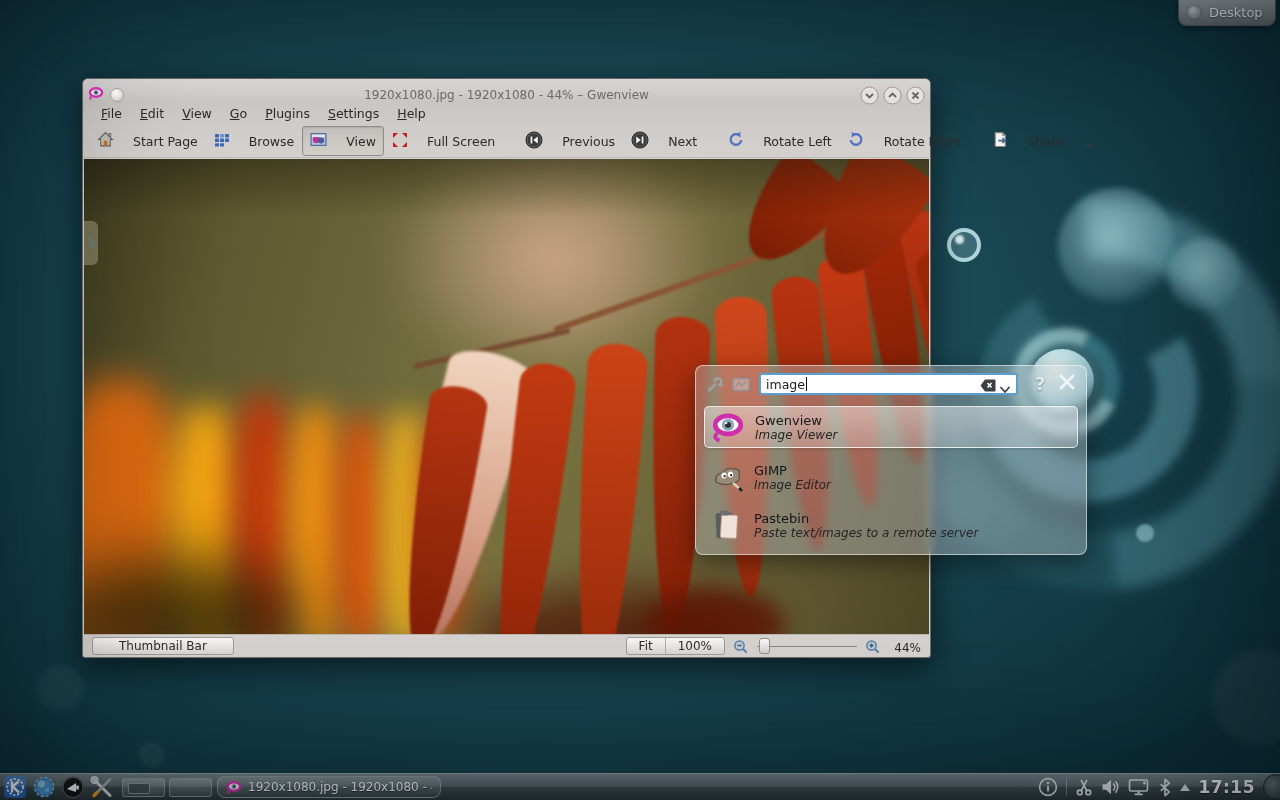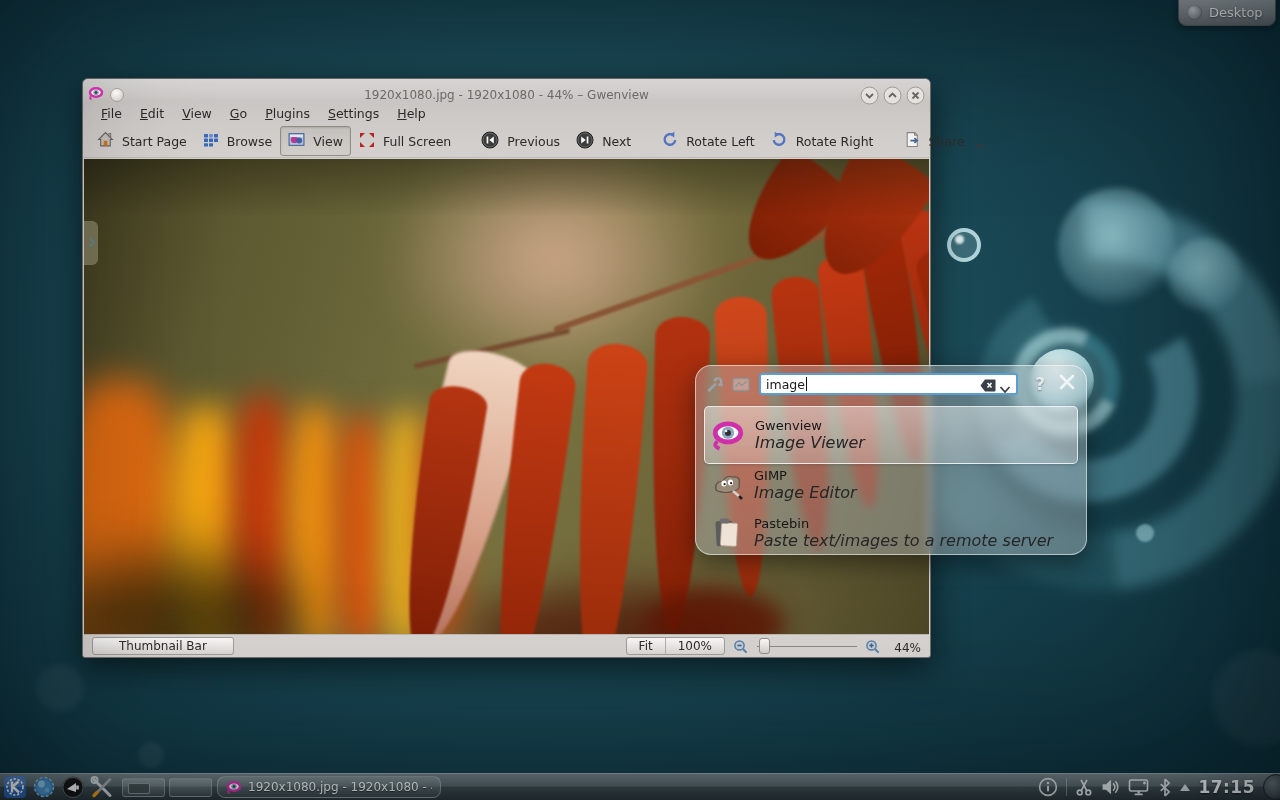--- a/index.html
+++ b/index.html
@@ -61,21 +61,21 @@
   .sticky-btn { width:14px; height:14px; border-radius:50%;
      background:radial-gradient(circle at 40% 32%, #fbfaf9, #d9d5d1 70%, #bcb8b4); border:1px solid #a39e98; cursor:pointer; }
 
   .menubar { position:absolute; left:1px; top:23px; right:1px; height:23px; background:#d8d4d1;
      display:flex; align-items:center; padding-left:8px; }
   .menu-item { font-size:12.5px; color:#2e2c2a; padding:2px 9px; cursor:pointer; border-radius:2px; }
   .menu-item u { text-decoration:underline; }
 
   .toolbar { position:absolute; left:1px; top:46px; right:1px; height:33px; background:#d8d4d1;
      display:flex; align-items:center; padding-left:5px; border-bottom:1px solid #c2beba; }
-  .tool-item { display:flex; align-items:center; gap:8px; padding:4px 7px; font-size:12.5px; color:#2e2c2a;
+  .tool-item { display:flex; align-items:center; gap:19px; padding:4px 7px; font-size:12.5px; color:#2e2c2a;
      border-radius:3px; border:1px solid transparent; cursor:pointer; white-space:nowrap; }
   .tool-item.pressed { border:1px solid #979289; background:linear-gradient(180deg,#ccc8c4,#d6d2ce); box-shadow:inset 0 1px 2px rgba(0,0,0,.12); }
   .tool-sep { width:1px; height:22px; background:#b8b4b0; margin:0 7px; }
   .tool-chevron { margin-left:2px; margin-top:6px; }
 
   .viewport { position:absolute; left:1px; top:80px; right:1px; height:477px; overflow:hidden;
      background:linear-gradient(105deg,#3d3a1e 0%, #5c5830 16%, #6e6a3c 38%, #77713f 55%, #6a6238 76%, #4e4727 100%); }
   .viewport::after { content:""; position:absolute; inset:0;
      background:linear-gradient(180deg, rgba(18,16,6,.38) 0%, rgba(18,16,6,0) 12%); pointer-events:none; }
   .pd { position:absolute; }
@@ -94,40 +94,40 @@
      background:linear-gradient(180deg,#fbfaf9,#dcd8d4); }
   .seg-cell { display:flex; align-items:center; justify-content:center; padding:0 12px; font-size:12px; color:#2e2c2a; cursor:pointer; }
   .seg-div { width:1px; background:#b4afaa; }
   .slider { position:relative; width:100px; height:18px; cursor:pointer; }
   .slider-track { position:absolute; left:0; right:0; top:9px; height:1px; background:#8d8983; }
   .slider-handle { position:absolute; left:2px; top:1px; width:11px; height:16px; border-radius:3px;
      border:1px solid #938e88; background:linear-gradient(180deg,#fdfcfc,#d4d0cc); }
   .zoom-pct { font-size:12px; color:#2e2c2a; width:32px; text-align:right; }
 
   
-  .krunner { position:absolute; left:695px; top:365px; width:392px; height:190px; border-radius:16px;
+  .krunner { position:absolute; left:695px; top:365px; width:392px; height:190px; border-radius:8px;
      background:rgba(188,196,200,.40); border:1px solid rgba(255,255,255,.55);
      backdrop-filter:blur(4px) saturate(.95); box-shadow:0 8px 26px rgba(0,0,0,.45); }
   .kr-top { position:absolute; left:0; top:0; right:0; height:36px; display:flex; align-items:center; padding:0 10px; gap:9px; }
   .kr-input { position:relative; width:266px; height:22px; background:#fff; border:2px solid #5a9fd4; border-radius:3px;
      display:flex; align-items:center; padding:0 38px 0 5px; cursor:text; }
   .kr-input-text { font-size:12.5px; color:#1a1a1a; }
   .caret { display:inline-block; width:1px; height:14px; background:#111; margin-left:1px; }
   .kr-clear { position:absolute; right:20px; top:2px; width:16px; height:13px; cursor:pointer; }
   .kr-combo { position:absolute; right:3px; top:4px; width:14px; height:12px; cursor:pointer; }
   .kr-help { font-size:17px; font-weight:bold; color:rgba(250,252,253,.8); text-shadow:0 1px 2px rgba(60,70,75,.6);
      cursor:pointer; margin-left:8px; }
   .kr-close { margin-left:4px; cursor:pointer; }
   .kr-results { position:absolute; left:0; top:36px; right:0; bottom:0; }
-  .kr-row { position:absolute; left:8px; right:8px; height:58px; display:flex; align-items:center; gap:10px;
+  .kr-row { position:absolute; left:8px; right:8px; height:42px; display:flex; align-items:center; gap:10px;
      padding:0 6px; border-radius:5px; cursor:pointer; }
   .kr-row.selected { background:linear-gradient(180deg, rgba(255,255,255,.45), rgba(255,255,255,.26));
      border:1px solid rgba(255,255,255,.75); box-shadow:0 1px 3px rgba(40,50,55,.25); }
   .kr-name { font-size:13px; color:#161616; }
-  .kr-desc { font-size:16px; font-style:italic; color:#262626; }
+  .kr-desc { font-size:12px; font-style:italic; color:#262626; }
   .kr-icon { flex:0 0 34px; display:flex; align-items:center; justify-content:center; }
 
   
   .panel { position:absolute; left:0; bottom:0; width:1280px; height:27px;
      background:linear-gradient(180deg,#6d7a7e 0%, #556165 45%, #3a464a 52%, #273134 100%);
      border-top:1px solid #8b979a; display:flex; align-items:center; padding:0 3px; gap:5px; }
   .p-icon { width:24px; height:24px; display:flex; align-items:center; justify-content:center; cursor:pointer; flex:0 0 auto; }
   .pager { display:flex; gap:4px; margin-left:3px; }
   .pager-cell { width:43px; height:19px; border-radius:3px; border:1px solid rgba(160,175,178,.5);
      background:linear-gradient(180deg, rgba(190,200,202,.35), rgba(90,105,108,.3)); cursor:pointer; position:relative; }

